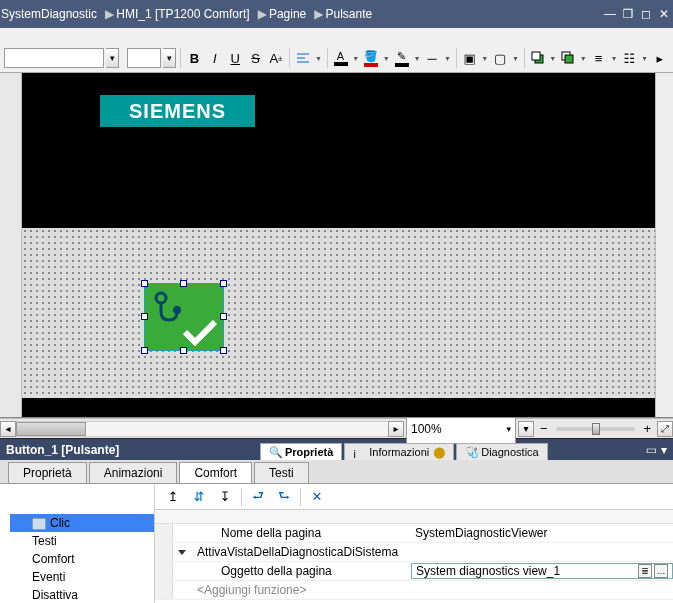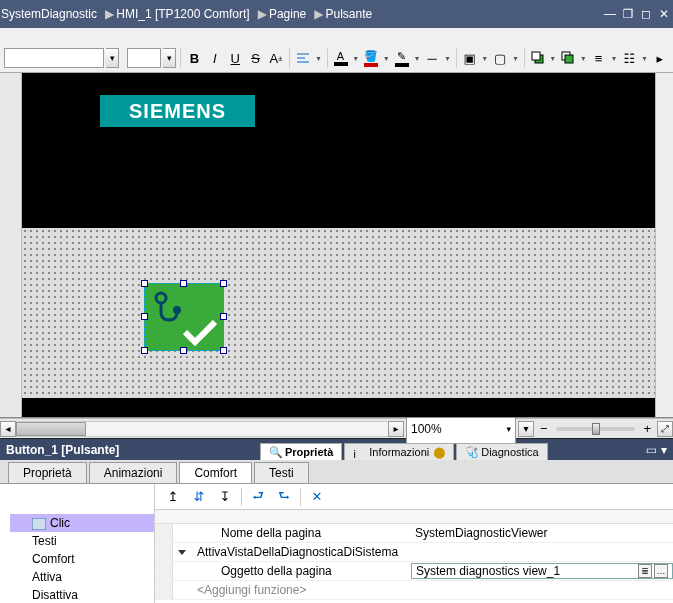--- a/index.html
+++ b/index.html
@@ -51,21 +51,21 @@
 .prop-tab.active{ background:#fff; font-weight:bold;}
 .prop-tab .mini-ico{ width:12px; height:12px; display:inline-block;}
 
 .inner-tabs-row { height: 24px; background:#e0e0e0; display:flex; align-items:flex-end; padding-left:8px; border-bottom:1px solid #999;}
 .inner-tab{ border:1px solid #999; border-bottom:none; background:#eaeaea; padding:3px 14px; margin-right:2px; cursor:pointer;}
 .inner-tab.active{ background:#fff; }
 
 .events-body { display:flex; height: 148px; background:#fff;}
 .events-left{ width:155px; border-right:1px solid #ccc; padding:30px 0 0 10px; background: #fff;}
 .events-left .ev-item{ padding:2px 4px 2px 22px; cursor:pointer;}
-.events-left .ev-item.sel{ background:#c4b5fd; }
+.events-left .ev-item.sel{ background:#3b82f6; }
 .events-left .ev-icon{ display:inline-block; width:14px; height:12px; margin-right:4px; vertical-align:middle;}
 .events-right{ flex:1; display:flex; flex-direction:column;}
 .mini-toolbar{ height:26px; border-bottom:1px solid #ccc; display:flex; align-items:center; gap:6px; padding:0 8px;}
 .mini-btn{ width:20px; height:20px; display:flex; align-items:center; justify-content:center; cursor:pointer; font-size:13px;}
 .ev-grid{ flex:1; overflow:auto;}
 .ev-row{ display:flex; height:19px; align-items:center; border-bottom:1px solid #eee;}
 .ev-gutter{ width:18px; background:#f0f0f0; border-right:1px solid #ddd; height:100%; display:flex; align-items:center; justify-content:center;}
 .ev-exp{ width:18px; display:flex; align-items:center; justify-content:center; font-size:10px;}
 .ev-name{ flex:0 0 220px; padding-left:6px;}
 .ev-val{ flex:1; padding:0 4px;}
@@ -252,21 +252,21 @@
   <div class="inner-tab">Testi</div>
 </div>
 
 <div class="events-body">
   <div class="events-left">
     <div class="ev-item sel"><span class="ev-icon"><svg width="14" height="12">
             <rect x="0" y="0" width="14" height="12" fill="#cde" stroke="#369"></rect>
           </svg></span><span>Clic</span></div>
     <div class="ev-item">Testi</div>
     <div class="ev-item">Comfort</div>
-    <div class="ev-item">Attiva</div>
+    <div class="ev-item">Eventi</div>
     <div class="ev-item">Disattiva</div>
     <div class="ev-item">Modifica</div>
   </div>
   <div class="events-right">
     <div class="mini-toolbar">
       <span class="mini-btn">↥</span>
       <span class="mini-btn" style="color:#06c;">⇵</span>
       <span class="mini-btn">↧</span>
       <span style="width:1px;height:18px;background:#ccc;"></span>
       <span class="mini-btn" style="color:#06c;">⮐</span>

